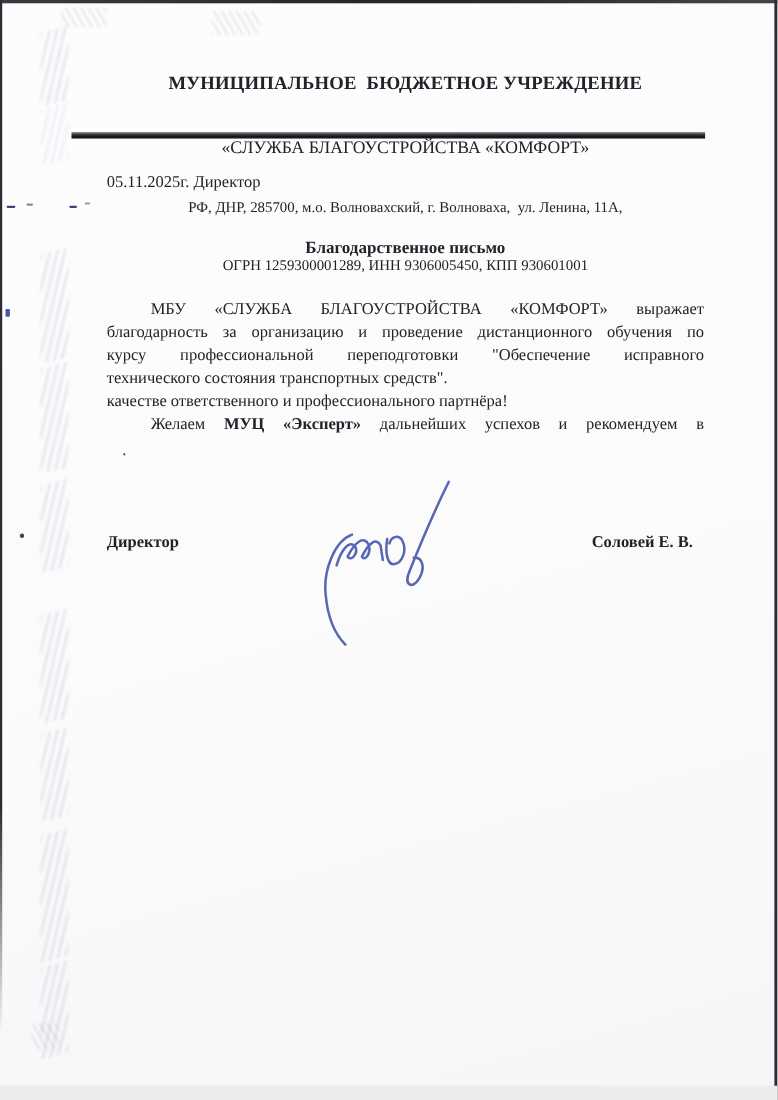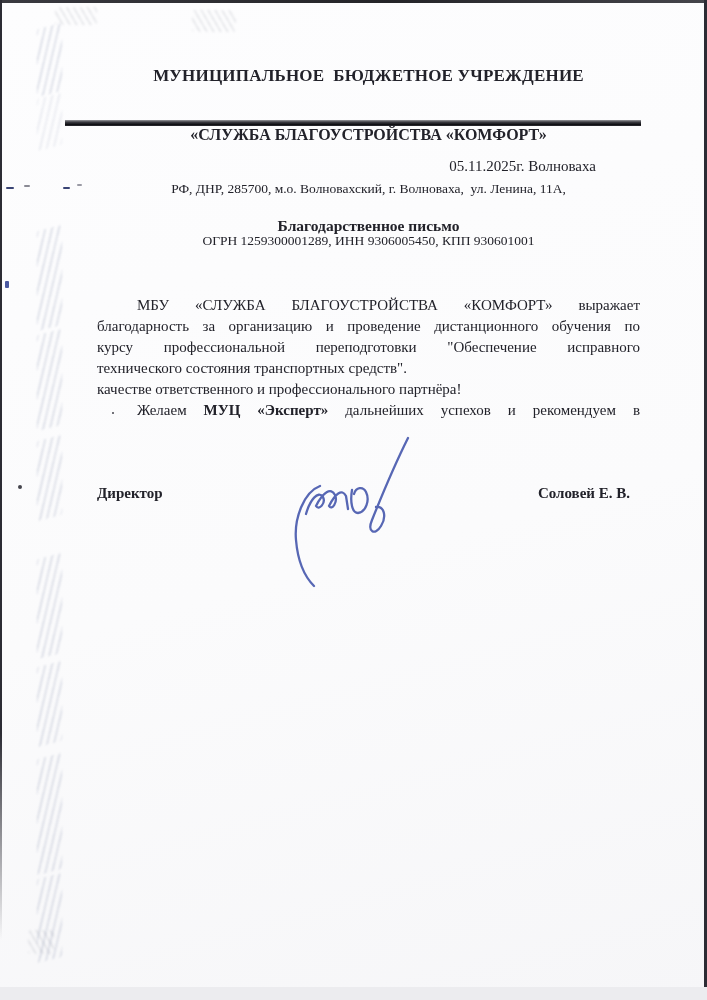--- a/index.html
+++ b/index.html
@@ -20,32 +20,32 @@
     position:absolute;left:37px;width:25px;opacity:.38;filter:blur(1.2px);
     background:repeating-linear-gradient(104deg,rgba(110,122,158,.55) 0 2px,rgba(110,122,158,0) 2px 7px);
     transform:skewY(-14deg);border-radius:3px;
   }
   .blotch{position:absolute;opacity:.30;filter:blur(1.1px);
     background:repeating-linear-gradient(60deg,rgba(120,125,140,.5) 0 2px,rgba(120,125,140,0) 2px 6px);border-radius:3px;}
   .speck{position:absolute;border-radius:1px;}
 
   .header{position:absolute;left:97px;top:28px;width:543px;text-align:center;white-space:pre-wrap;}
   .hdr1{font-weight:bold;font-size:17px;line-height:24px;letter-spacing:.2px;}
-  .hdr2{font-weight:bold;font-size:16px;line-height:21px;text-align:center;}
+  .hdr2{font-weight:normal;font-size:16px;line-height:21px;text-align:center;}
   .hdr3{font-size:13.5px;line-height:15.5px;}
 
   .rule{position:absolute;left:65px;top:120px;width:576px;height:6px;
     background:linear-gradient(to bottom,#9a9a9e 0%,#3c3c42 35%,#101014 75%,#2e2e34 100%);}
 
-  .date-row{position:absolute;left:97px;top:156px;width:543px;display:flex;justify-content:flex-end;font-size:15px;line-height:20px;}
+  .date-row{position:absolute;left:97px;top:156px;width:543px;display:flex;justify-content:flex-start;font-size:15px;line-height:20px;}
   .place{margin-right:44px;}
 
   .title{position:absolute;left:97px;top:217px;width:543px;text-align:center;font-weight:bold;font-size:15.5px;}
 
-  .body{position:absolute;left:97px;top:271px;width:543px;font-size:15px;line-height:21px;margin-top:24px;}
+  .body{position:absolute;left:97px;top:271px;width:543px;font-size:15px;line-height:21px;}
   .line{text-align:left;}
   .line.j{text-align:justify;text-align-last:justify;}
   .line.ind{text-indent:40px;}
   .b{font-weight:bold;}
 
   .sign-row{position:absolute;left:97px;top:485px;width:543px;display:flex;justify-content:space-between;font-weight:bold;font-size:15px;text-align:center;}
   .sign-name{margin-right:10px;}
 
   .signature-svg{position:absolute;left:278px;top:418px;width:140px;height:180px;}
 </style>
@@ -86,21 +86,21 @@
     <div class="hdr1">МУНИЦИПАЛЬНОЕ  БЮДЖЕТНОЕ УЧРЕЖДЕНИЕ</div>
     <div class="hdr2">«СЛУЖБА БЛАГОУСТРОЙСТВА «КОМФОРТ»</div>
     <div class="hdr3">РФ, ДНР, 285700, м.о. Волновахский, г. Волноваха,  ул. Ленина, 11А,</div>
     <div class="hdr3">ОГРН 1259300001289, ИНН 9306005450, КПП 930601001</div>
   </div>
 
   <div class="rule"></div>
 
   <div class="date-row">
     <span>05.11.2025</span>
-    <span class="place">г. Волноваха</span>
+    <span class="place">г. Директор</span>
   </div>
 
   <div class="title">Благодарственное письмо</div>
 
   <div class="body">
       <div>
         <div class="line j ind"><span>МБУ «СЛУЖБА БЛАГОУСТРОЙСТВА «КОМФОРТ» выражает</span></div>
         <div class="line j"><span>благодарность за организацию и проведение дистанционного обучения по</span></div>
         <div class="line j"><span>курсу профессиональной переподготовки "Обеспечение исправного</span></div>
         <div class="line"><span>технического состояния транспортных средств".</span></div>

